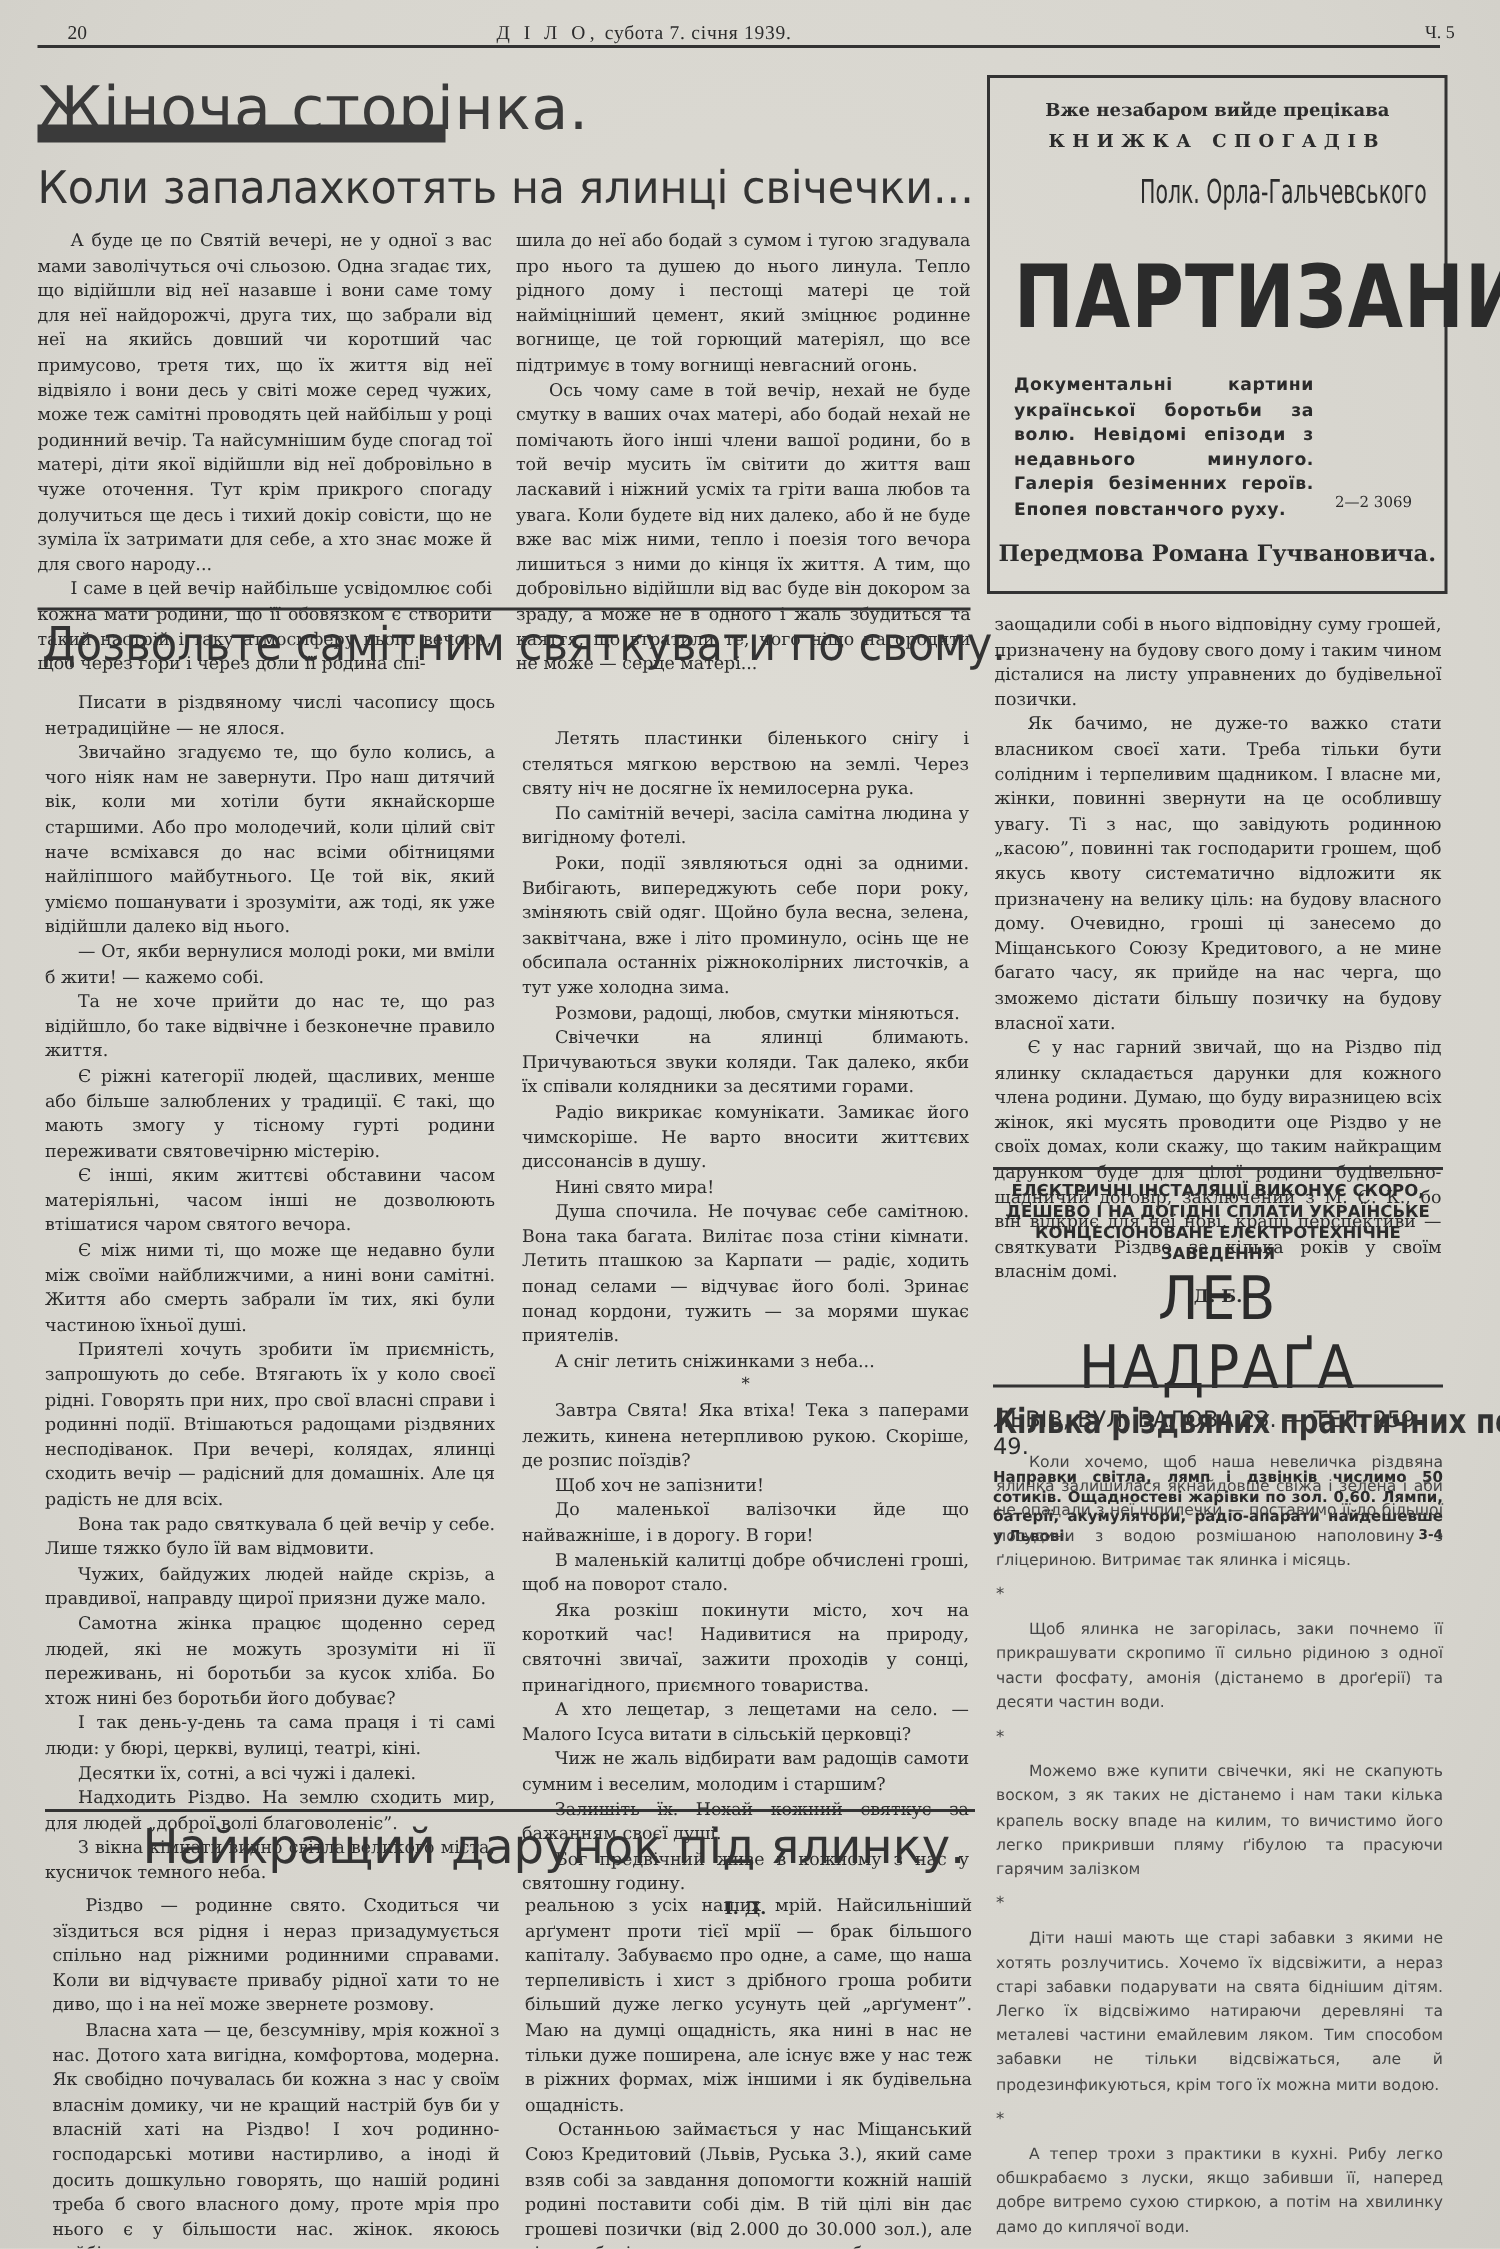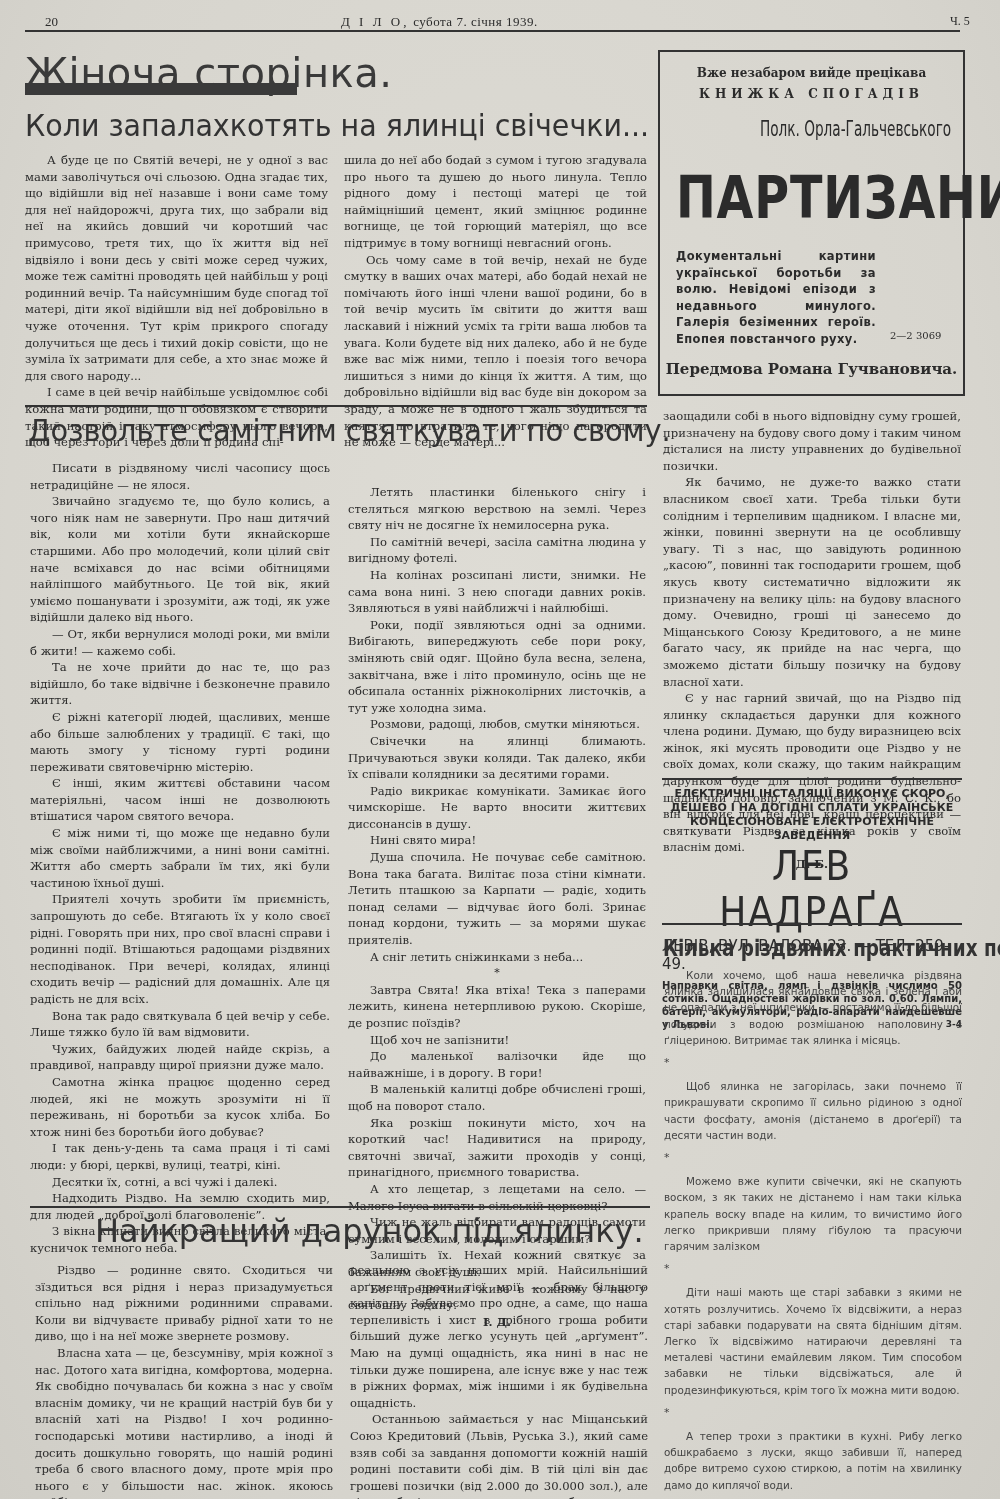--- a/index.html
+++ b/index.html
@@ -2,21 +2,21 @@
 <html><head>
 <meta charset="utf-8">
 <style>
   html,body{margin:0;padding:0;}
   body{width:1000px;height:1499px;background:#d9d7d0;color:#2b2b2b;font-family:"DejaVu Serif","Liberation Serif",serif;overflow:hidden;position:relative;}
   .page{position:absolute;left:0;top:0;width:1000px;height:1499px;background:
     radial-gradient(ellipse at 50% 40%, #dedcd5 0%, #d7d5ce 70%, #cfcdc6 100%);}
   .abs{position:absolute;}
   .hdr{top:10px;left:25px;width:945px;height:22px;font-size:13px;font-family:"Liberation Serif",serif;}
   .hdr .pg{position:absolute;left:20px;top:4px;}
-  .hdr .mast{position:absolute;left:316px;top:4px;letter-spacing:0.5px;}
+  .hdr .mast{position:absolute;left:306px;top:4px;letter-spacing:0.5px;}
   .hdr .mast b{letter-spacing:3px;font-weight:normal;}
   .hdr .issue{position:absolute;left:925px;top:4px;font-size:12px;}
   .rule{background:#333;height:2px;}
   .secttitle{top:50px;left:25px;font-family:"DejaVu Sans",sans-serif;font-size:40px;color:#3a3a3a;letter-spacing:0.5px;}
   .sectbar{top:83px;left:25px;width:272px;height:12px;background:#3a3a3a;}
   .h1{font-family:"DejaVu Sans",sans-serif;color:#333;white-space:nowrap;}
   .col{font-size:11.6px;line-height:16.6px;text-align:justify;}
   .col p{margin:0;text-indent:22px;}
   .col p.noind{text-indent:0;}
   .sig{text-align:center;font-weight:bold;}
@@ -90,21 +90,20 @@
     <p>Чужих, байдужих людей найде скрізь, а правдивої, направду щирої приязни дуже мало.</p>
     <p>Самотна жінка працює щоденно серед людей, які не можуть зрозуміти ні її переживань, ні боротьби за кусок хліба. Бо хтож нині без боротьби його добуває?</p>
     <p>І так день-у-день та сама праця і ті самі люди: у бюрі, церкві, вулиці, театрі, кіні.</p>
     <p>Десятки їх, сотні, а всі чужі і далекі.</p>
     <p>Надходить Різдво. На землю сходить мир, для людей „доброї волі благоволеніє”.</p>
     <p>З вікна кімнати видно світла великого міста, кусничок темного неба.</p>
   </div>
   <div class="abs col" style="top:484px;left:348px;width:298px;">
     <p>Летять пластинки біленького снігу і стеляться мягкою верствою на землі. Через святу ніч не досягне їх немилосерна рука.</p>
     <p>По самітній вечері, засіла самітна людина у вигідному фотелі.</p>
-    <p>На колінах розсипані листи, знимки. Не сама вона нині. З нею спогади давних років. Зявляються в уяві найближчі і найлюбіші.</p>
     <p>Роки, події зявляються одні за одними. Вибігають, випереджують себе пори року, зміняють свій одяг. Щойно була весна, зелена, заквітчана, вже і літо проминуло, осінь ще не обсипала останніх ріжноколірних листочків, а тут уже холодна зима.</p>
     <p>Розмови, радощі, любов, смутки міняються.</p>
     <p>Свічечки на ялинці блимають. Причуваються звуки коляди. Так далеко, якби їх співали колядники за десятими горами.</p>
     <p>Радіо викрикає комунікати. Замикає його чимскоріше. Не варто вносити життєвих диссонансів в душу.</p>
     <p>Нині свято мира!</p>
     <p>Душа спочила. Не почуває себе самітною. Вона така багата. Вилітає поза стіни кімнати. Летить пташкою за Карпати — радіє, ходить понад селами — відчуває його болі. Зринає понад кордони, тужить — за морями шукає приятелів.</p>
     <p>А сніг летить сніжинками з неба...</p>
     <p class="star">*</p>
     <p>Завтра Свята! Яка втіха! Тека з паперами лежить, кинена нетерпливою рукою. Скоріше, де розпис поїздів?</p>
     <p>Щоб хоч не запізнити!</p>

